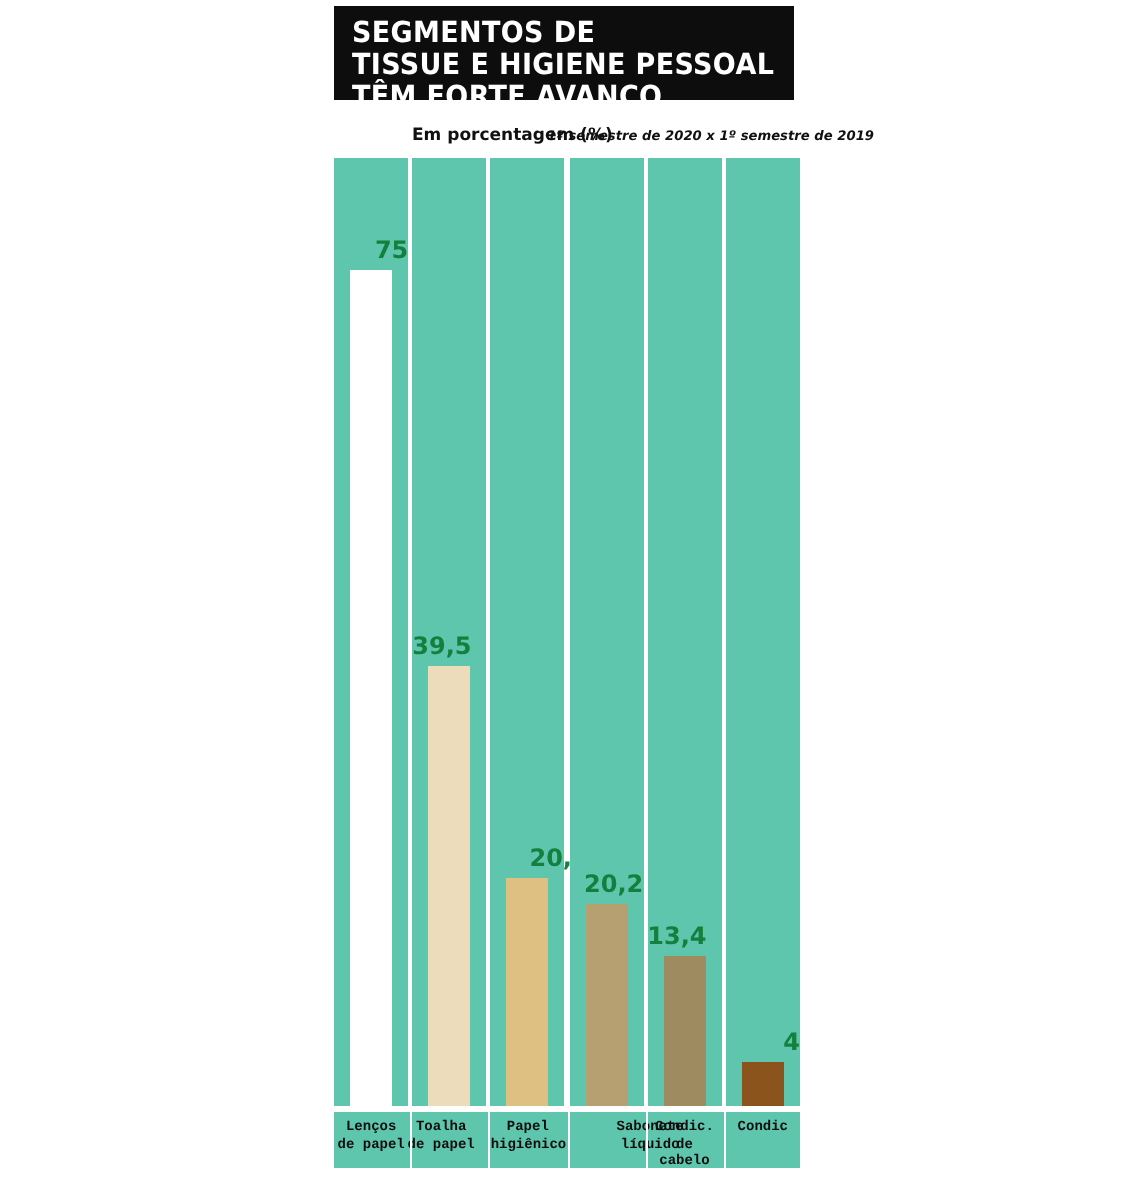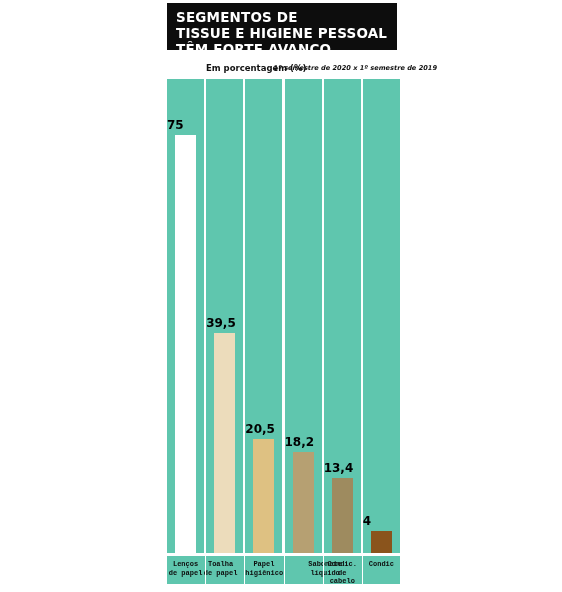--- a/index.html
+++ b/index.html
@@ -94,23 +94,23 @@
   }
   .bar {
     position: absolute;
     bottom: 0;
   }
   .bar-value {
     position: absolute;
     font-family: "DejaVu Sans", sans-serif;
     font-weight: bold;
     font-size: 12px;
-    color: #000000;
+    color: #15803d;
     white-space: nowrap;
-    text-align: left;
+    text-align: right;
   }
 
   
   .label-strip {
     position: absolute;
     left: 167px;
     top: 556px;
     width: 233px;
     height: 28px;
     background: #5fc6ae;
@@ -155,21 +155,21 @@
       <div class="bar" style="left: 8px; width: 21.1667px; height: 418.125px; background: rgb(255, 255, 255);"></div>
       <div class="bar-value" style="left: 0px; width: 37.1667px; bottom: 421.125px;">75</div>
       <div class="column-panel" style="left: 39.1667px; width: 37.1667px; background: rgb(95, 198, 174);"></div>
       <div class="bar" style="left: 47.1667px; width: 21.1667px; height: 220.213px; background: rgb(236, 220, 187);"></div>
       <div class="bar-value" style="left: 39.1667px; width: 14px; bottom: 223.213px;">39,5</div>
       <div class="column-panel" style="left: 78.3333px; width: 37.1667px; background: rgb(95, 198, 174);"></div>
       <div class="bar" style="left: 86.3333px; width: 21.1667px; height: 114.287px; background: rgb(222, 193, 130);"></div>
       <div class="bar-value" style="left: 78.3333px; width: 49px; bottom: 117.287px;">20,5</div>
       <div class="column-panel" style="left: 117.5px; width: 37.1667px; background: rgb(95, 198, 174);"></div>
       <div class="bar" style="left: 125.5px; width: 21.1667px; height: 101.465px; background: rgb(182, 160, 114);"></div>
-      <div class="bar-value" style="left: 117.5px; width: 37.1667px; bottom: 104.465px;">18,2</div>
+      <div class="bar-value" style="left: 117.5px; width: 37.1667px; bottom: 104.465px;">20,2</div>
       <div class="column-panel" style="left: 156.667px; width: 37.1667px; background: rgb(95, 198, 174);"></div>
       <div class="bar" style="left: 164.667px; width: 21.1667px; height: 74.705px; background: rgb(158, 139, 95);"></div>
       <div class="bar-value" style="left: 156.667px; width: 27px; bottom: 77.705px;">13,4</div>
       <div class="column-panel" style="left: 195.833px; width: 37.1667px; background: rgb(95, 198, 174);"></div>
       <div class="bar" style="left: 203.833px; width: 21.1667px; height: 22.3px; background: rgb(138, 84, 28);"></div>
       <div class="bar-value" style="left: 195.833px; width: 37.1667px; bottom: 25.3px;">4</div>
     </div>
 
   <div class="label-strip">
       <div class="cat-label" style="left: 0px; width: 37.1667px;">Lenços

